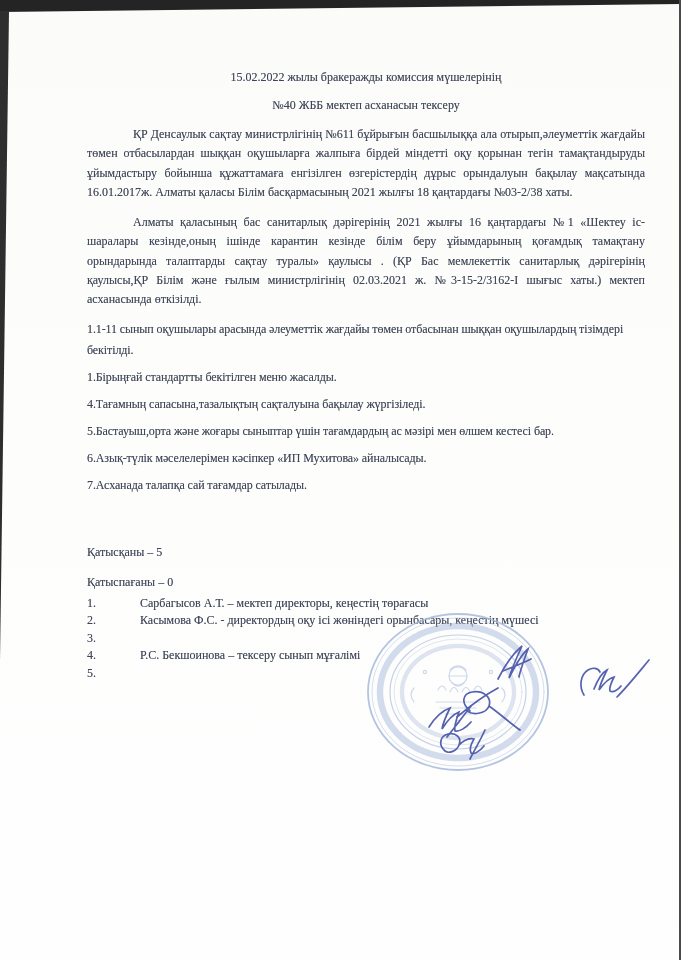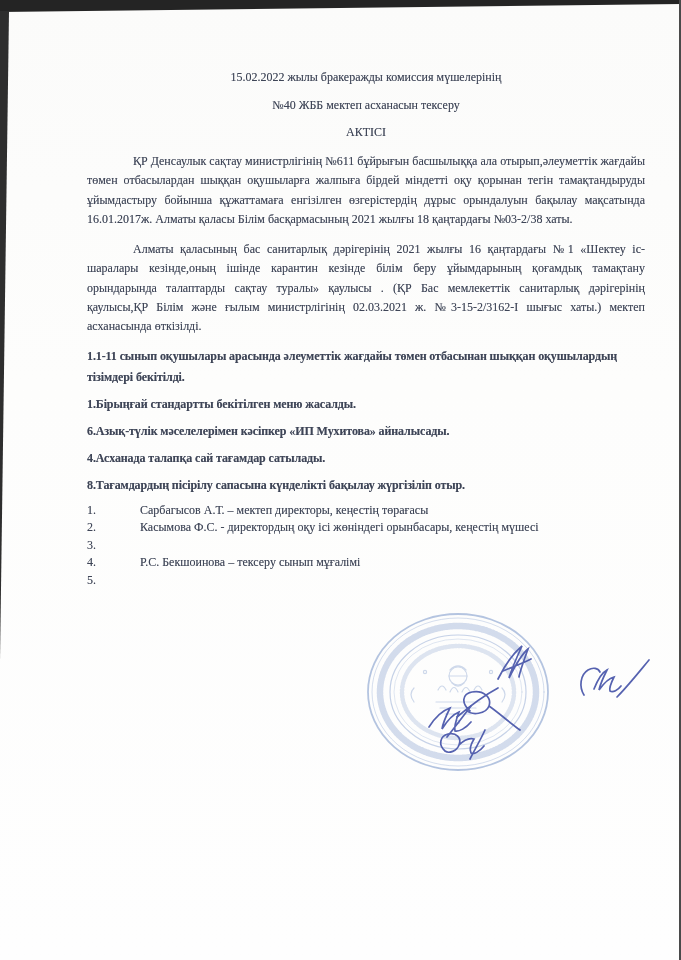--- a/index.html
+++ b/index.html
@@ -15,51 +15,55 @@
   .edge-right{position:absolute;right:0;top:0;width:2px;height:960px;background:#4a4a4a;}
   
   .doc{position:absolute;left:87px;top:68px;width:558px;color:#3e4557;
        font-size:12px;line-height:19.3px;text-shadow:0 0 .5px rgba(62,69,87,.45);}
   .doc p{margin:0;}
   .h{text-align:center;line-height:18px;}
   .h2{margin-top:10px !important;}
   .title{margin-top:9px !important;}
   .para{text-align:justify;text-indent:46px;margin-top:11px !important;}
   .findings{margin-top:9px;}
-  .finding{line-height:21px;margin-bottom:6px !important;letter-spacing:-0.1px;font-weight:bold;}
+  .finding{line-height:21px;margin-bottom:6px !important;letter-spacing:-0.1px;}
   .nowrap{white-space:nowrap;}
   .attendance{margin-top:47px;line-height:18px;}
   .absent{margin-top:12px !important;}
   .members{margin-top:4px;}
   .member{display:flex;line-height:17.6px;}
   .member .num{width:53px;flex:none;}
   .overlay{position:absolute;left:0;top:0;width:681px;height:960px;pointer-events:none;}
 </style>
 </head>
 <body>
 
 <div class="scan">
   <div class="paper">
 
     <div class="doc">
       <p class="h">15.02.2022 жылы бракеражды комиссия мүшелерінің</p>
       <p class="h h2">№40 ЖББ мектеп асханасын тексеру</p>
-      <p class="h title">АКТІСІ</p>
 
       <p class="para">ҚР Денсаулык сақтау министрлігінің №611 бұйрығын басшылыққа ала отырып,әлеуметтік жағдайы төмен отбасылардан шыққан оқушыларға жалпыға бірдей міндетті оқу қорынан тегін тамақтандыруды ұйымдастыру бойынша құжаттамаға енгізілген өзгерістердің дұрыс орындалуын бақылау мақсатында 16.01.2017ж. Алматы қаласы Білім басқармасының 2021 жылғы 18 қаңтардағы №03-2/38 хаты.</p>
       <p class="para">Алматы қаласының бас санитарлық дәрігерінің 2021 жылғы 16 қаңтардағы №1 «Шектеу іс-шаралары кезінде,оның ішінде карантин кезінде білім беру ұйымдарының қоғамдық тамақтану орындарында талаптарды сақтау туралы» қаулысы . (ҚР Бас мемлекеттік санитарлық дәрігерінің қаулысы,ҚР  Білім және ғылым министрлігінің 02.03.2021 ж. №3-15-2/3162-І шығыс хаты.) мектеп асханасында өткізілді.</p>
 
       <div class="findings">
         <p class="finding">1.1-11 сынып оқушылары арасында әлеуметтік жағдайы төмен отбасынан шыққан оқушылардың тізімдері бекітілді.</p>
         <p class="finding nowrap">1.Бірыңғай стандартты бекітілген меню жасалды.</p>
+        <p class="finding nowrap">4.Тағамның сапасына,тазалықтың сақталуына бақылау жүргізіледі.</p>
+        <p class="finding nowrap">5.Бастауыш,орта және жоғары сыныптар үшін тағамдардың ас мәзірі мен өлшем кестесі бар.</p>
         <p class="finding nowrap">6.Азық-түлік мәселелерімен кәсіпкер «ИП Мухитова» айналысады.</p>
-        <p class="finding nowrap">4.Асханада талапқа сай тағамдар сатылады.</p>
-        <p class="finding nowrap">8.Тағамдардың пісірілу сапасына күнделікті бақылау жүргізіліп отыр.</p>
+        <p class="finding nowrap">7.Асханада талапқа сай тағамдар сатылады.</p>
       </div>
 
+      <div class="attendance">
+        <p>Қатысқаны – 5</p>
+        <p class="absent">Қатыспағаны – 0</p>
+      </div>
 
       <div class="members">
         <div class="member">
           <span class="num">1.</span>
           <span>Сарбагысов А.Т. – мектеп директоры, кеңестің төрағасы</span>
         </div>
         <div class="member">
           <span class="num">2.</span>
           <span>Касымова Ф.С. - директордың оқу ісі жөніндегі орынбасары, кеңестің мүшесі</span>
         </div>

